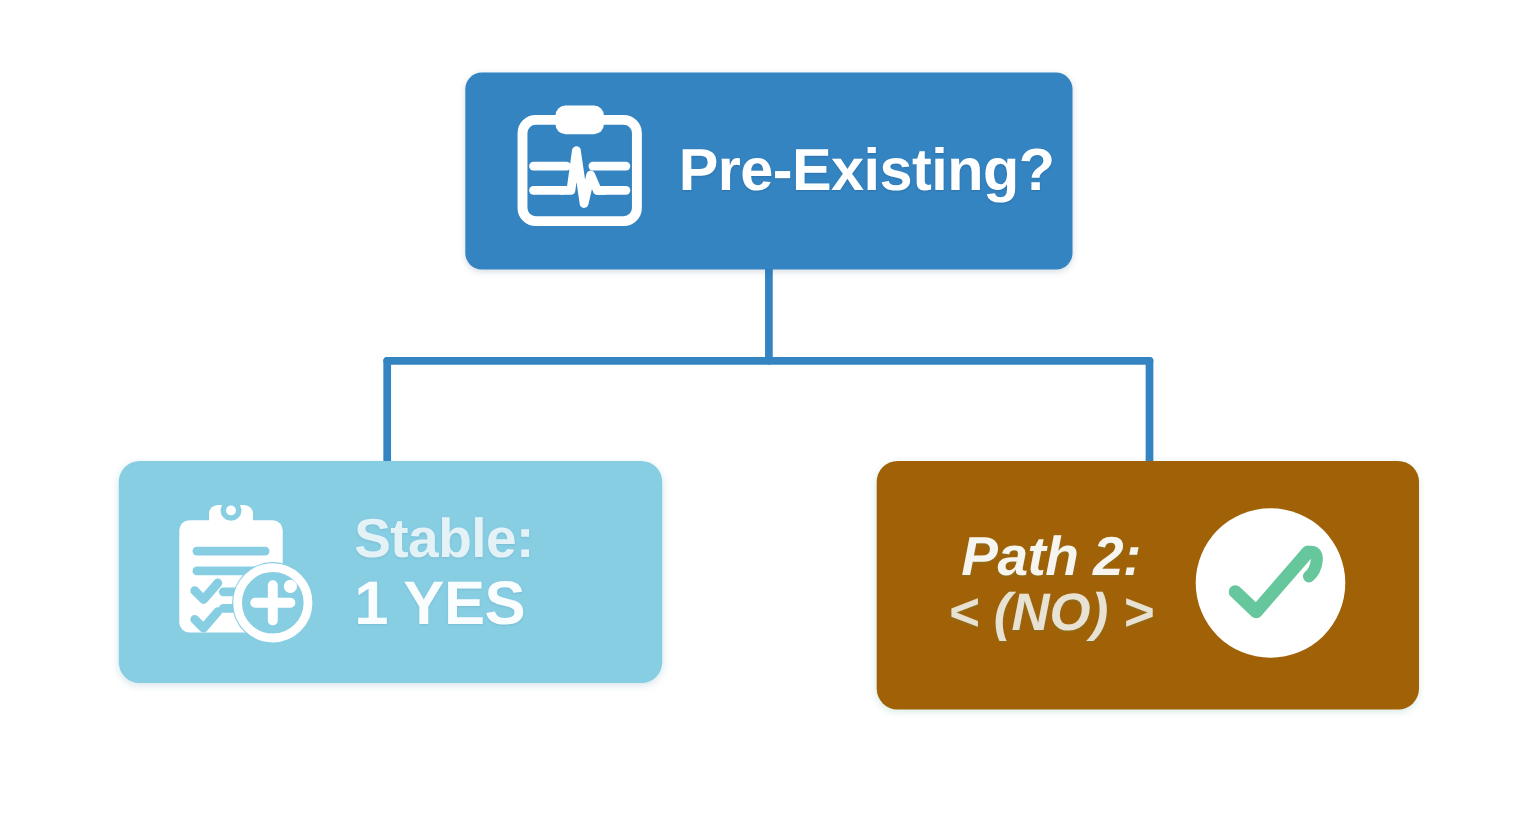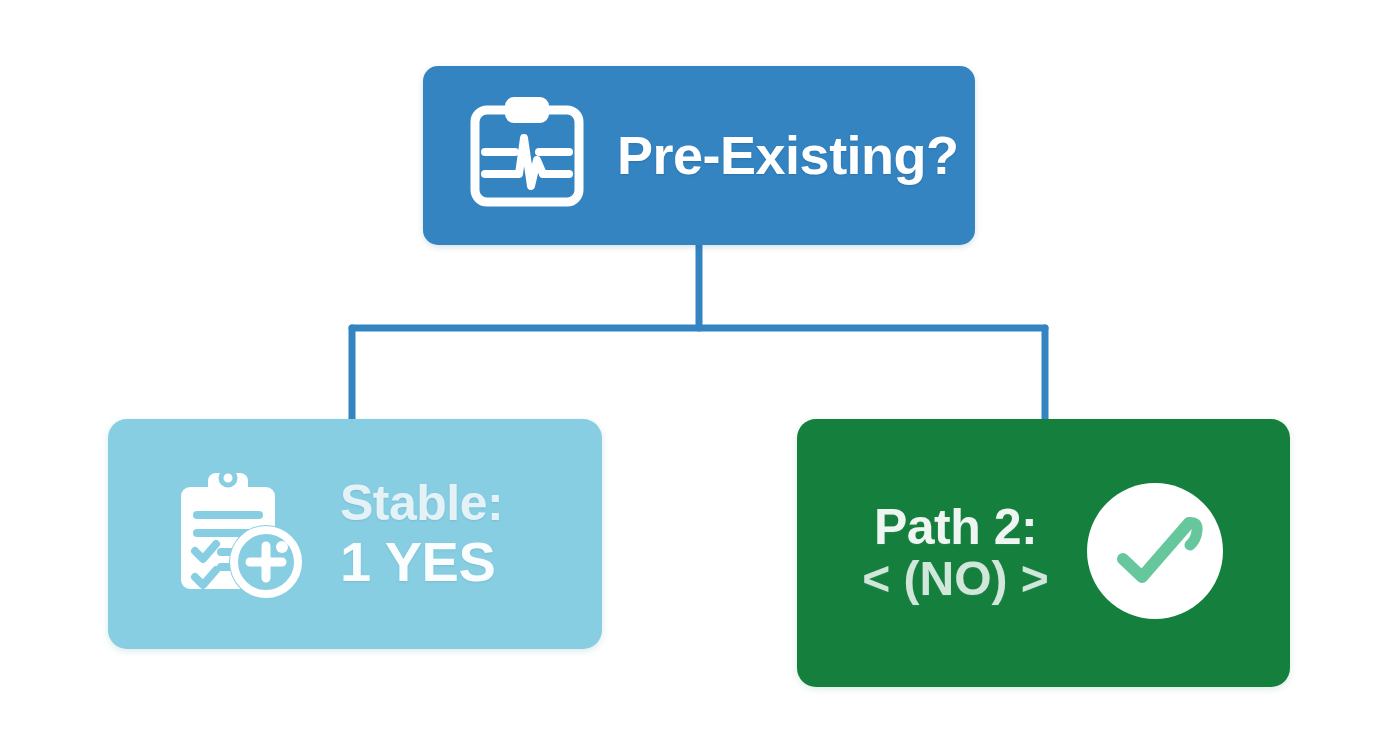--- a/index.html
+++ b/index.html
@@ -64,25 +64,25 @@
     line-height: 1.05;
     text-shadow: 0 1px 2px rgba(15,60,95,0.22);
     white-space: nowrap;
   }
 
   
   #node-yes {
     left: 108px;
     top: 419px;
     width: 494px;
-    height: 230px;
+    height: 202px;
     background: #87cee3;
     border-radius: 19px;
     box-shadow: 0 2px 7px rgba(90,150,175,0.22);
-    padding-left: 56px;
+    padding-left: 38px;
     gap: 30px;
   }
   #node-yes .stack {
     display: flex;
     flex-direction: column;
     justify-content: center;
     line-height: 1.02;
   }
   #node-yes .line-top {
     color: rgba(255,255,255,0.80);
@@ -100,26 +100,27 @@
     text-shadow: 0 1px 2px rgba(90,150,175,0.30);
     white-space: nowrap;
     margin-top: 4px;
   }
 
   
   #node-no {
     left: 797px;
     top: 419px;
     width: 493px;
-    height: 268px;
-    background: #15803d;
+    height: 226px;
+    background: #a16207;
     border-radius: 19px;
     box-shadow: 0 2px 7px rgba(80,165,130,0.22);
     justify-content: center;
     gap: 36px;
+    font-style: italic;
   }
   #node-no .stack {
     display: flex;
     flex-direction: column;
     justify-content: center;
     align-items: center;
     line-height: 1.02;
   }
   #node-no .line-top {
     color: rgba(255,255,255,0.93);

